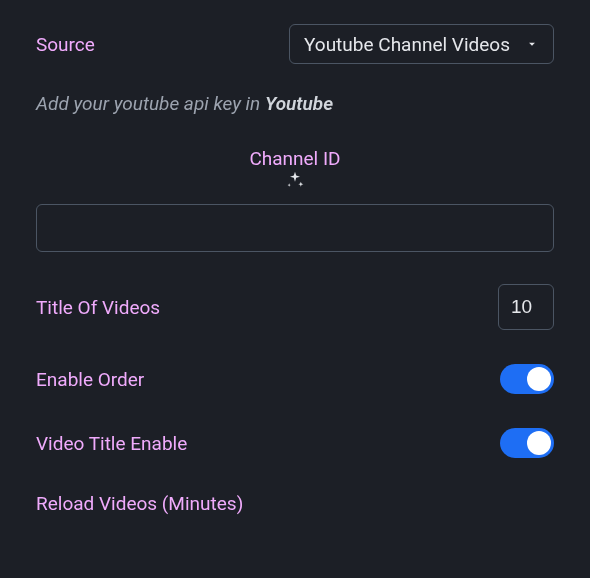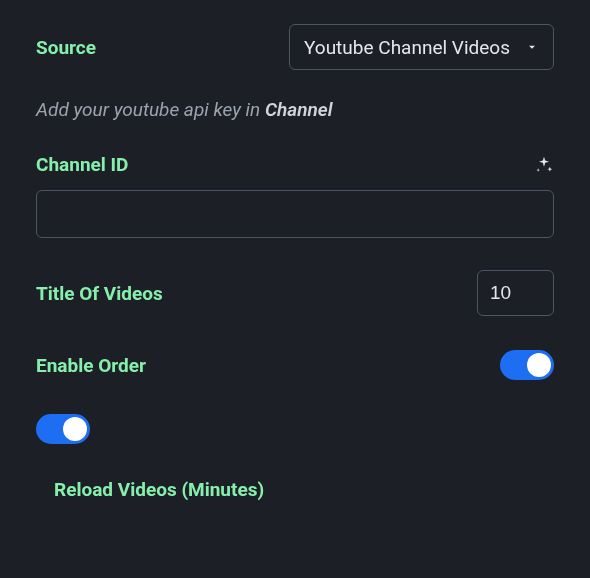--- a/index.html
+++ b/index.html
@@ -17,33 +17,33 @@
       overflow: hidden;
     }
     .row {
       display: flex;
       align-items: center;
       justify-content: space-between;
       margin-bottom: 28px;
     }
     .label {
       font-size: 19px;
-      color: #86efac;
-      font-weight: 700;
+      color: #f0abfc;
+      font-weight: 400;
     }
     .select {
       display: flex;
       align-items: center;
       justify-content: flex-end;
       background: transparent;
       border: 1px solid #4b5563;
       border-radius: 6px;
       padding: 10px 14px;
       width: 265px;
-      height: 46px;
+      height: 40px;
       font-size: 19px;
       color: #e5e7eb;
       cursor: pointer;
       overflow: hidden;
     }
     .select-text {
       white-space: nowrap;
       overflow: hidden;
       flex: 1;
     }
@@ -63,35 +63,36 @@
     .hint strong {
       color: #d1d5db;
       font-style: italic;
       font-weight: 600;
     }
     .field-header {
       display: flex;
       align-items: center;
       justify-content: space-between;
       margin-bottom: 14px;
+      flex-direction: column;
     }
     .text-input {
       width: 100%;
       height: 48px;
       background: transparent;
       border: 1px solid #4b5563;
       border-radius: 6px;
       padding: 10px 14px;
       font-size: 18px;
       color: #e5e7eb;
       outline: none;
       margin-bottom: 32px;
     }
     .num-input {
-      width: 77px;
+      width: 56px;
       height: 46px;
       background: transparent;
       border: 1px solid #4b5563;
       border-radius: 6px;
       padding: 8px 12px;
       font-size: 19px;
       color: #e5e7eb;
       outline: none;
       text-align: left;
     }
@@ -137,21 +138,21 @@
     <span class="select-caret">
       <svg width="14" height="14" viewBox="0 0 24 24" fill="#e5e7eb">
           <path d="M7 10l5 5 5-5z"></path>
         </svg>
     </span>
   </div>
 </div>
 
 
 <div class="hint">
-  <span>Add your youtube api key in </span><strong>Channel</strong>
+  <span>Add your youtube api key in </span><strong>Youtube</strong>
 </div>
 
 
 <div class="field-header">
   <span class="label">Channel ID</span>
   <span class="sparkle-icon">
     <svg width="20" height="20" viewBox="0 0 24 24" fill="#e5e7eb">
       <path d="M12 2l1.4 4.6L18 8l-4.6 1.4L12 14l-1.4-4.6L6 8l4.6-1.4L12 2zM19 14l.8 2.2L22 17l-2.2.8L19 20l-.8-2.2L16 17l2.2-.8L19 14zM5 16l.6 1.6L7 18l-1.4.6L5 20l-.6-1.4L3 18l1.4-.4L5 16z"></path>
     </svg>
   </span>
@@ -169,24 +170,25 @@
 
 <div class="control-row">
   <span class="label">Enable Order</span>
   <div class="toggle">
     <div class="toggle-knob"></div>
   </div>
 </div>
 
 
 <div class="control-row">
+  <span class="label">Video Title Enable</span>
   <div class="toggle">
     <div class="toggle-knob"></div>
   </div>
 </div>
 
 
-<div class="control-row" style="margin-bottom:0;margin-left:18px;">
+<div class="control-row" style="margin-bottom:0;">
   <span class="label">Reload Videos (Minutes)</span>
 </div>
 
 
 
 
 </body></html>

